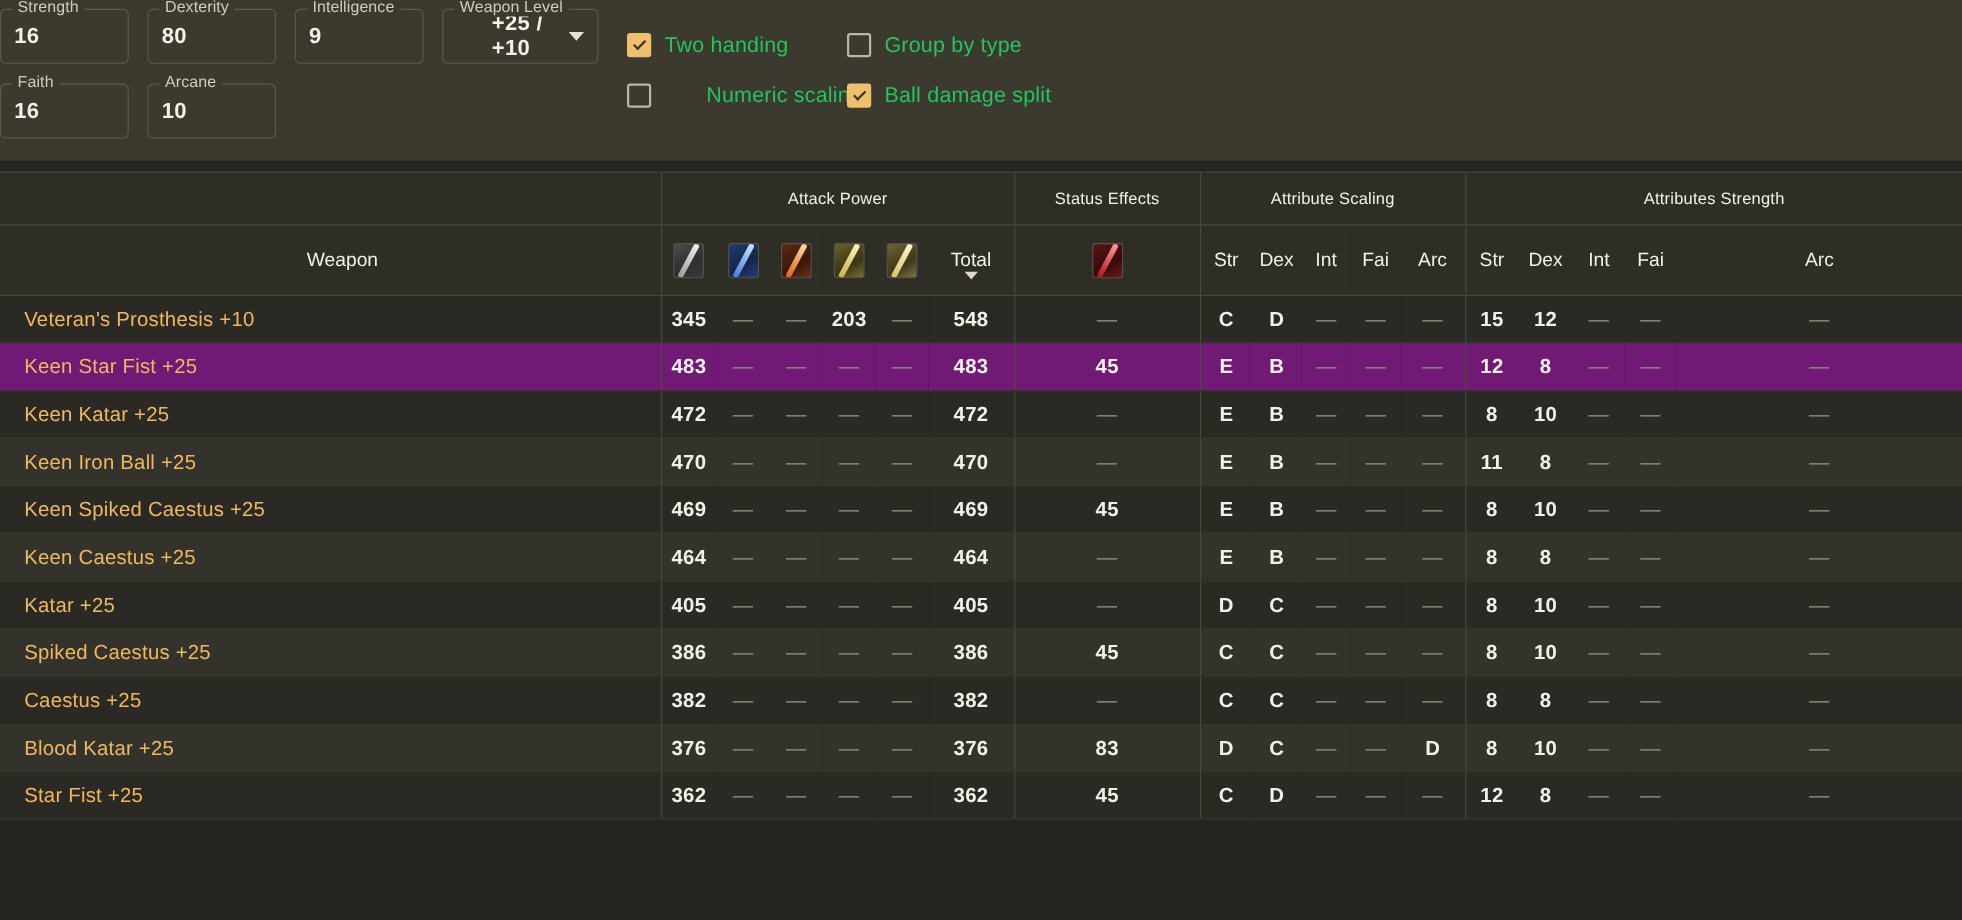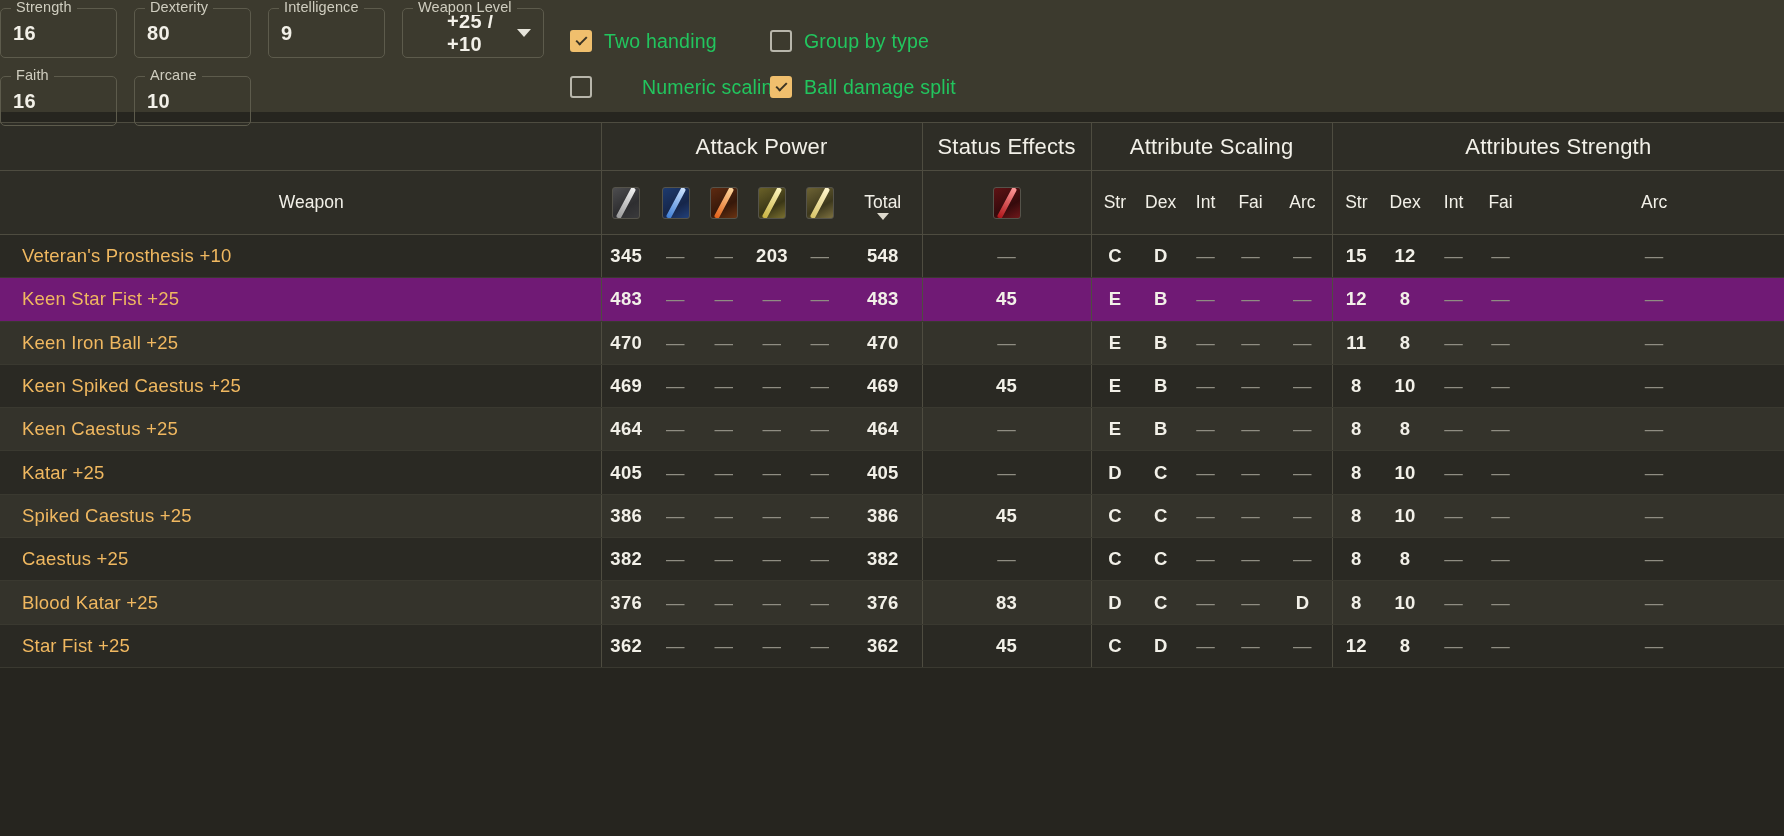--- a/index.html
+++ b/index.html
@@ -10,21 +10,21 @@
     overflow: hidden;
     background: #26251f;
     font-family: "Liberation Sans", sans-serif;
     -webkit-font-smoothing: antialiased;
   }
 
   
   #control-bar {
     position: relative;
     width: 1784px;
-    height: 112px;
+    height: 146px;
     background: #3c3a2e;
     display: flex;
     align-items: flex-start;
     padding: 0;
   }
 
   #stat-fields {
     position: relative;
     width: 560px;
     height: 146px;
@@ -131,21 +131,21 @@
     border-collapse: collapse;
     width: 1784px;
     table-layout: fixed;
   }
   table#weapon-table td, table#weapon-table th { padding: 0; }
 
   
   tr#group-header-row { height: 48px; }
   tr#group-header-row th {
     color: #f2f0e8;
-    font-size: 22px;
+    font-size: 15px;
     font-weight: normal;
     letter-spacing: .2px;
     text-align: center;
     border-top: 1px solid #4e4c40;
     border-bottom: 1px solid #4e4c40;
     background: #2e2d26;
   }
   
   tr#sub-header-row { height: 64px; }
   tr#sub-header-row th {
@@ -413,20 +413,40 @@
           <td class="cell-grade">B</td>
           <td class="cell-grade dash">—</td>
           <td class="cell-grade dash">—</td>
           <td class="cell-grade dash">—</td>
           <td class="cell-num grp-sep">12</td>
           <td class="cell-num">8</td>
           <td class="cell-num dash">—</td>
           <td class="cell-num dash">—</td>
           <td class="cell-num dash">—</td>
         </tr>
+        <tr class="weapon-row row-even">
+          <td class="cell-weapon">Keen Katar +25</td>
+          <td class="cell-num grp-sep">472</td>
+          <td class="cell-num dash">—</td>
+          <td class="cell-num dash">—</td>
+          <td class="cell-num dash">—</td>
+          <td class="cell-num dash">—</td>
+          <td class="cell-num">472</td>
+          <td class="cell-num dash grp-sep">—</td>
+          <td class="cell-grade grp-sep">E</td>
+          <td class="cell-grade">B</td>
+          <td class="cell-grade dash">—</td>
+          <td class="cell-grade dash">—</td>
+          <td class="cell-grade dash">—</td>
+          <td class="cell-num grp-sep">8</td>
+          <td class="cell-num">10</td>
+          <td class="cell-num dash">—</td>
+          <td class="cell-num dash">—</td>
+          <td class="cell-num dash">—</td>
+        </tr>
         <tr class="weapon-row row-odd">
           <td class="cell-weapon">Keen Iron Ball +25</td>
           <td class="cell-num grp-sep">470</td>
           <td class="cell-num dash">—</td>
           <td class="cell-num dash">—</td>
           <td class="cell-num dash">—</td>
           <td class="cell-num dash">—</td>
           <td class="cell-num">470</td>
           <td class="cell-num dash grp-sep">—</td>
           <td class="cell-grade grp-sep">E</td>

